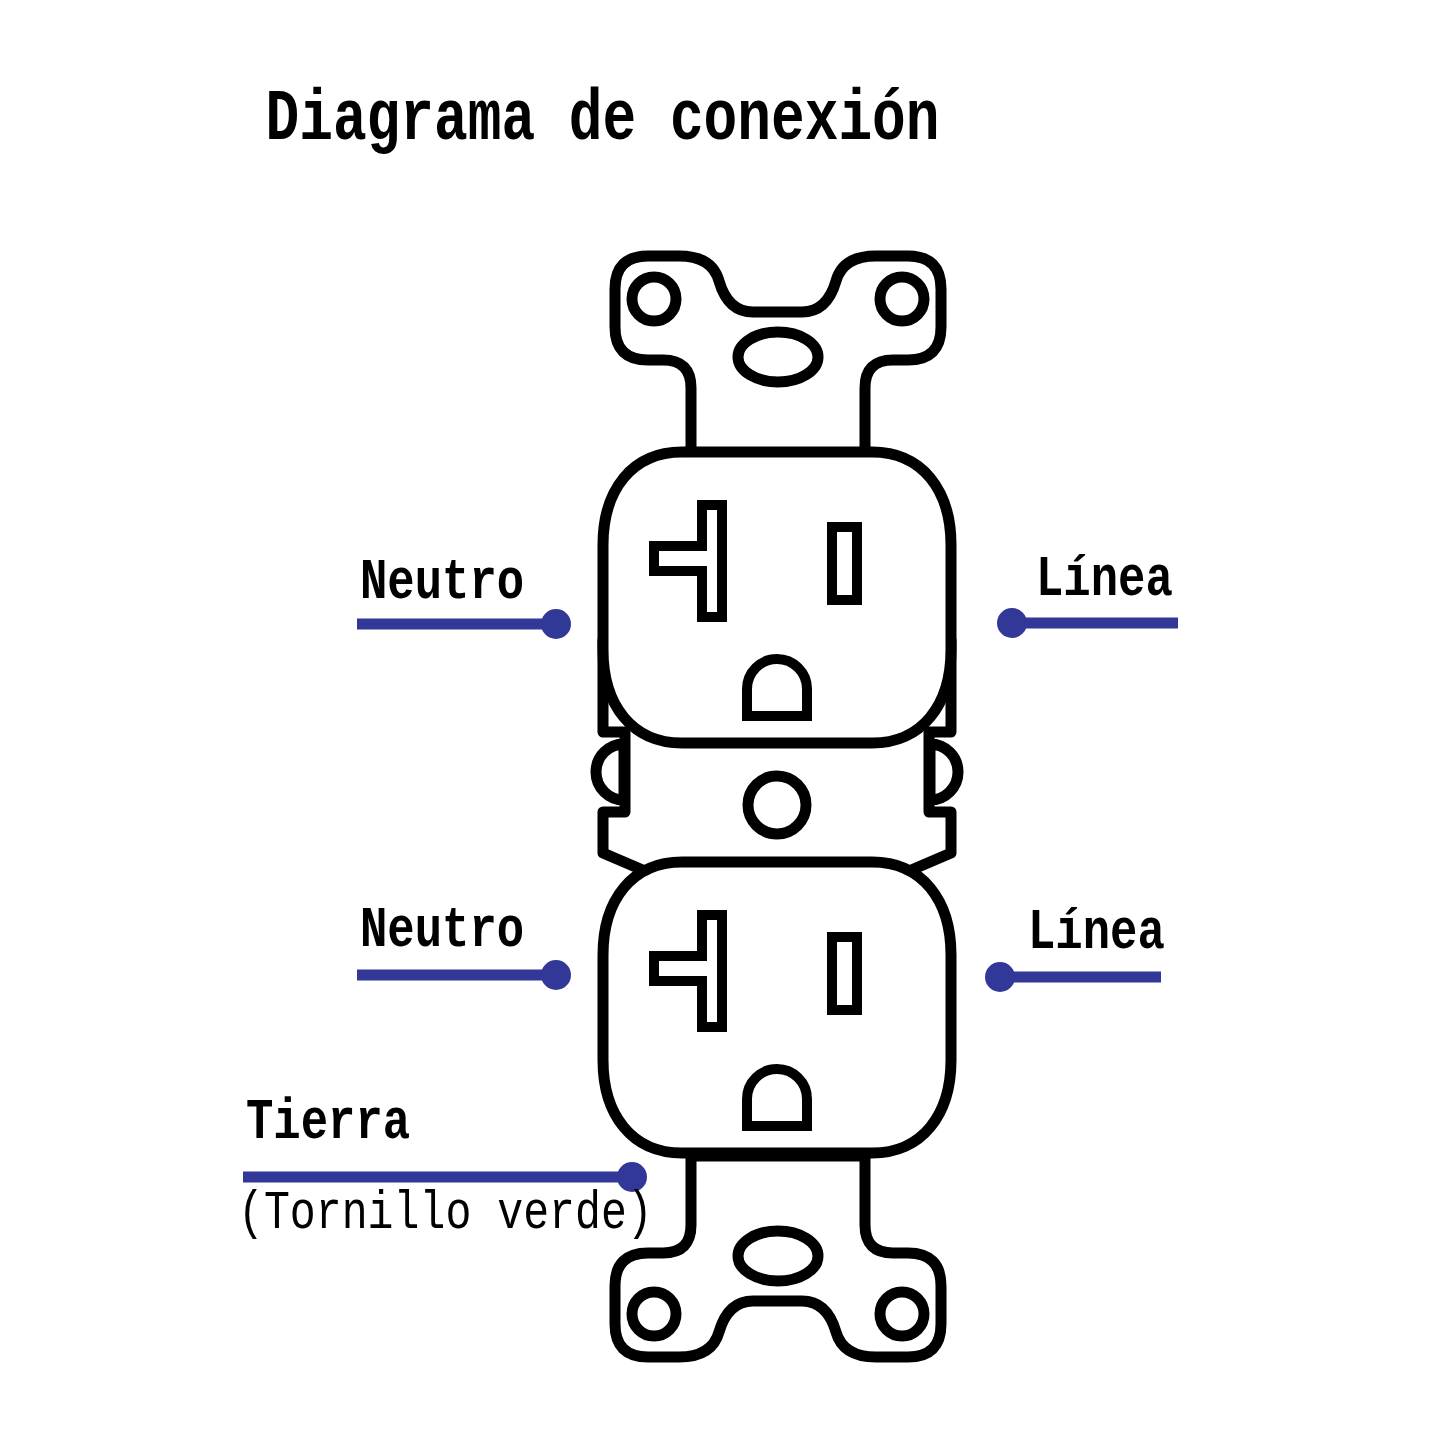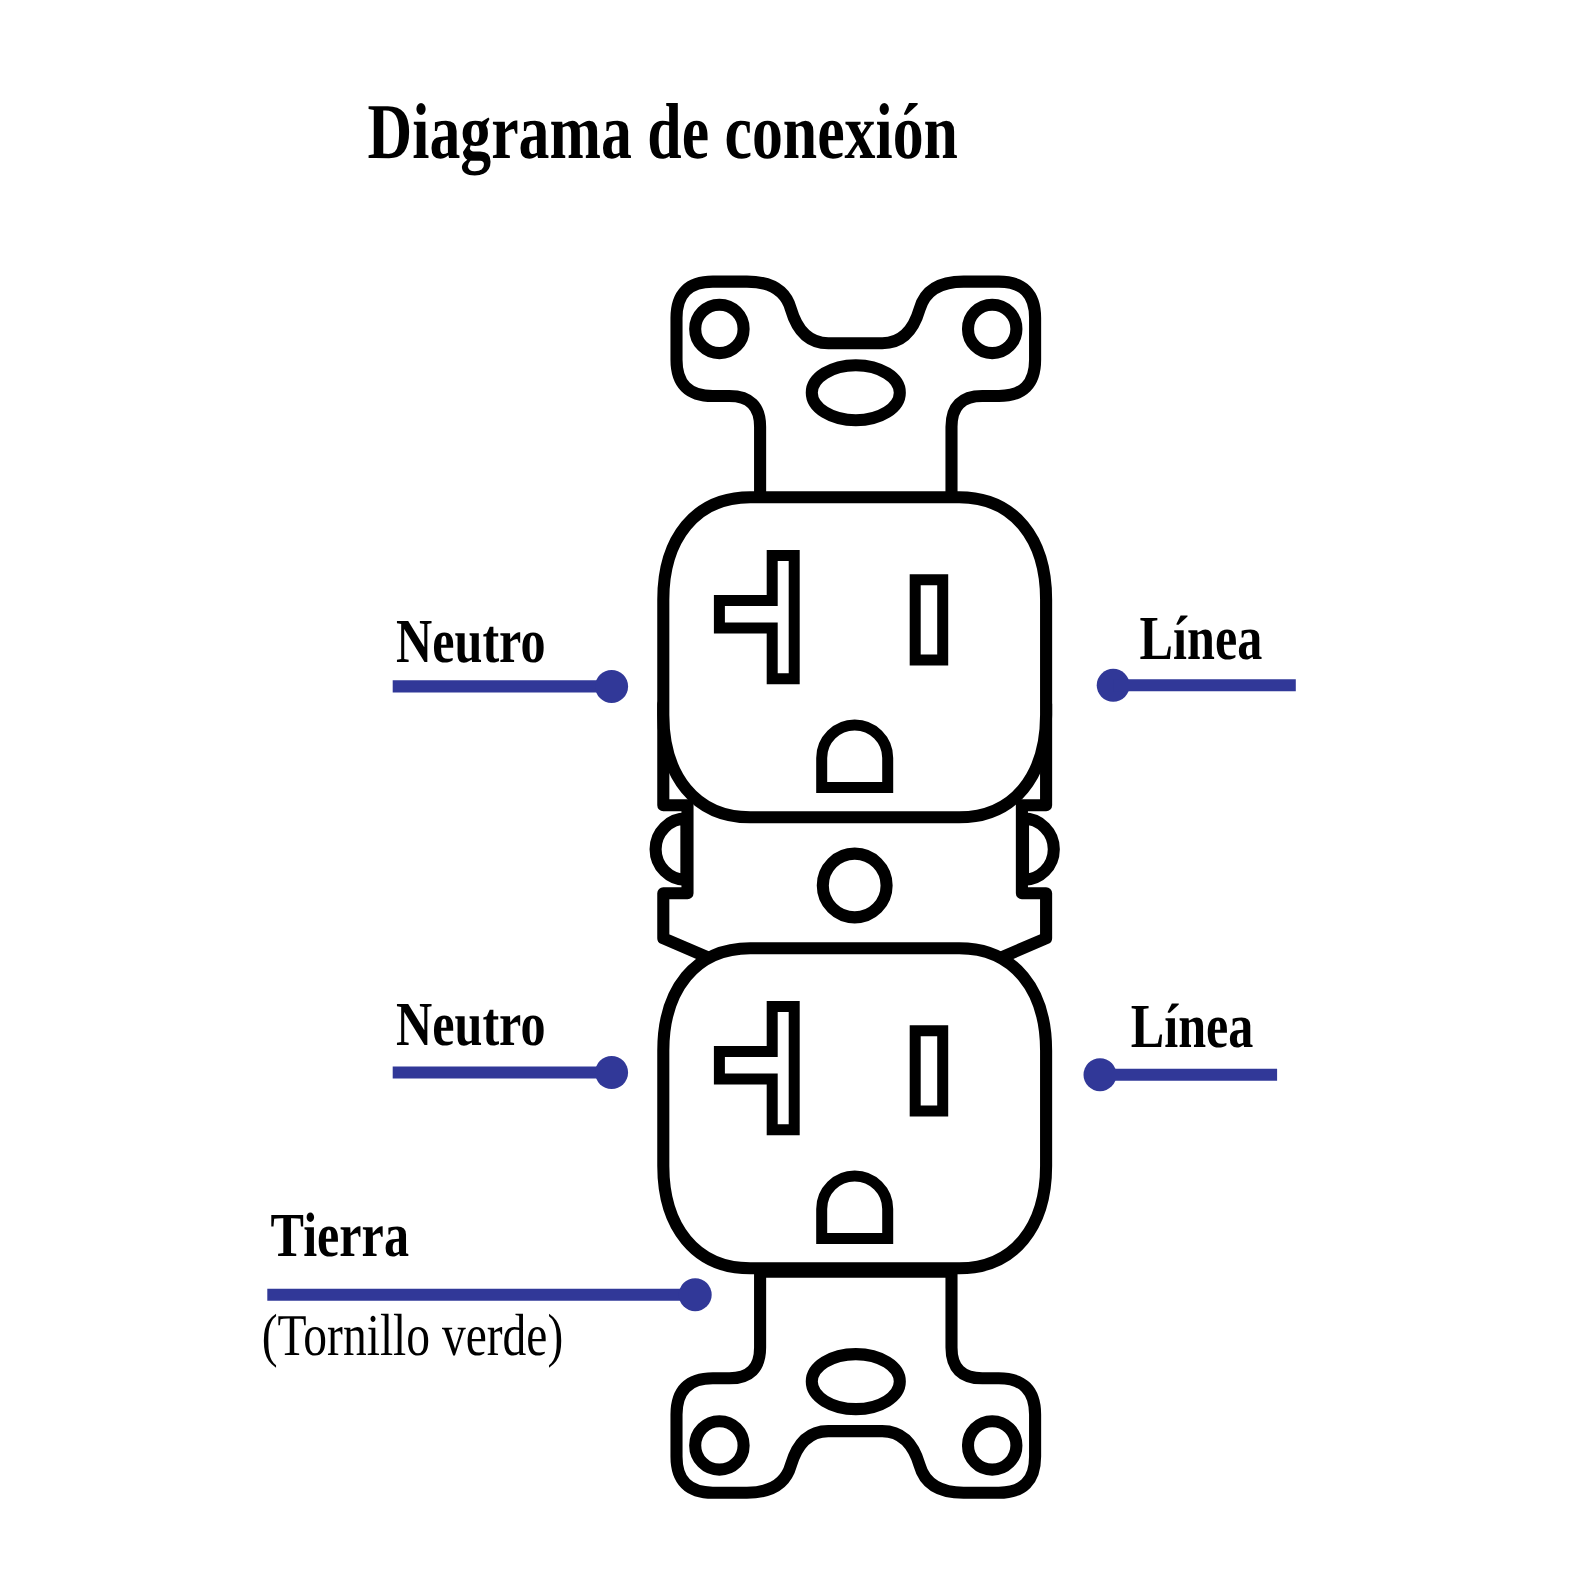--- a/index.html
+++ b/index.html
@@ -6,21 +6,21 @@
     --accent:#313898;
     --outline:#000000;
     --background:#ffffff;
   }
   html,body{margin:0;padding:0;background:var(--background);}
   .stage{
     position:relative;
     width:1205px;height:1445px;
     background:var(--background);
     overflow:hidden;
-    font-family:Liberation Serif, serif;
+    font-family:Liberation Mono, monospace;
   }
   .stage svg{position:absolute;left:0;top:0;}
 
   
   .ol{stroke:var(--outline);stroke-width:11;stroke-linejoin:round;stroke-linecap:round;fill:none;}
   .fw{fill:var(--background);}
   .slot{stroke:var(--outline);stroke-width:10;stroke-linejoin:miter;fill:var(--background);}
   .ptr{stroke:var(--accent);stroke-width:11;stroke-linecap:butt;}
   .dot{fill:var(--accent);}
 

